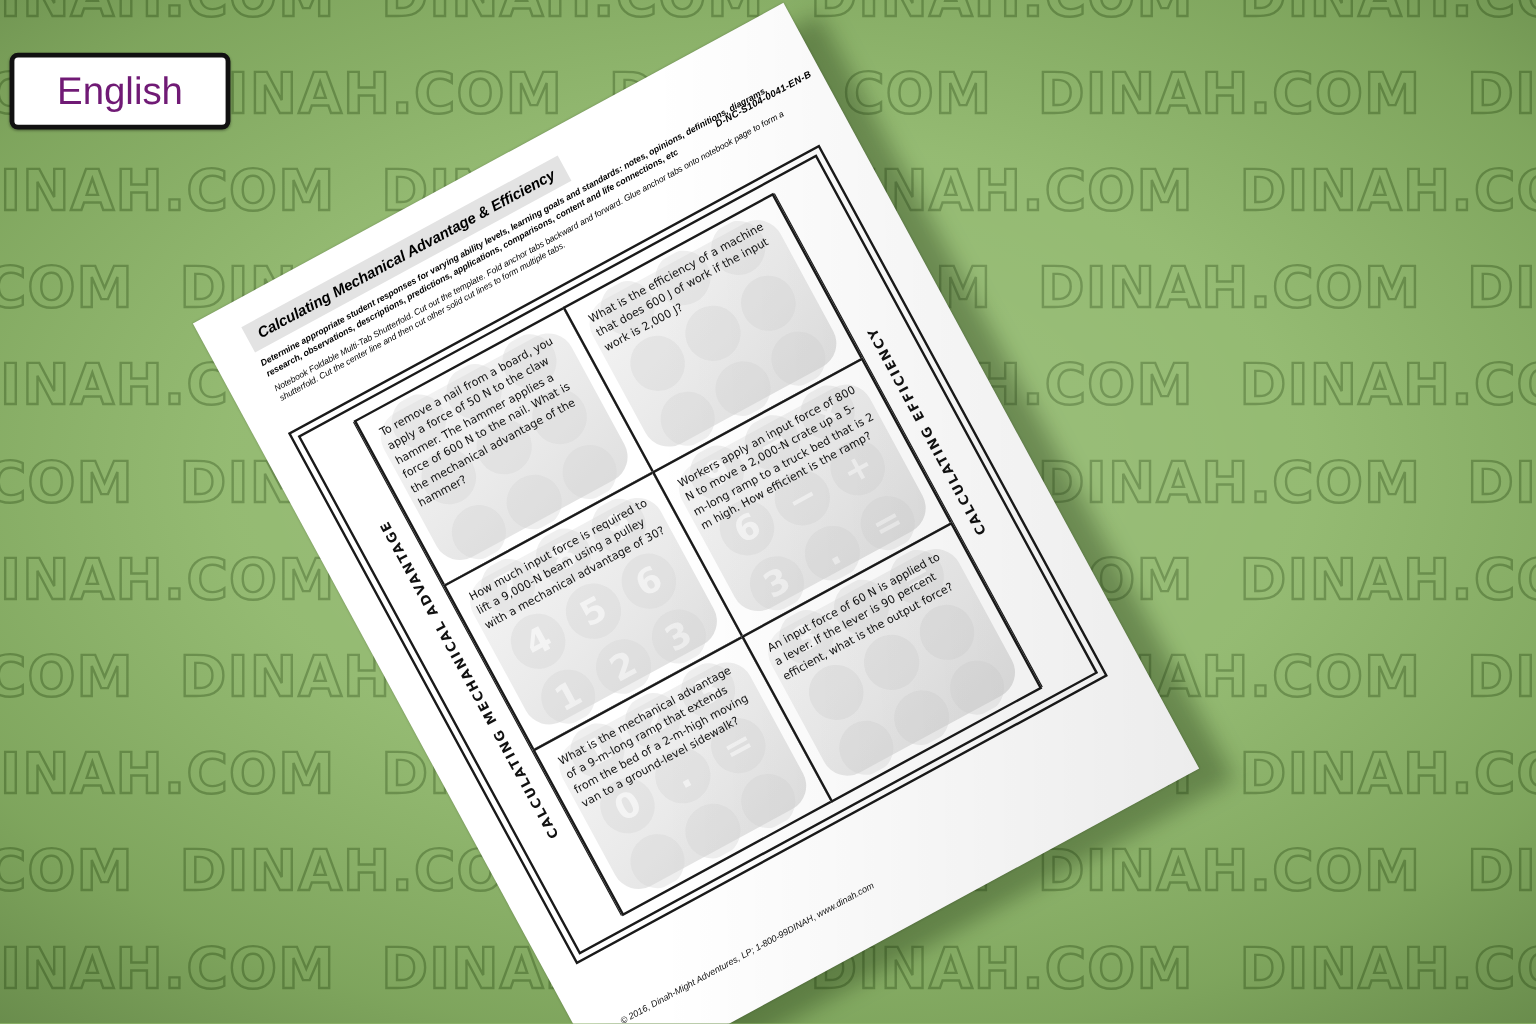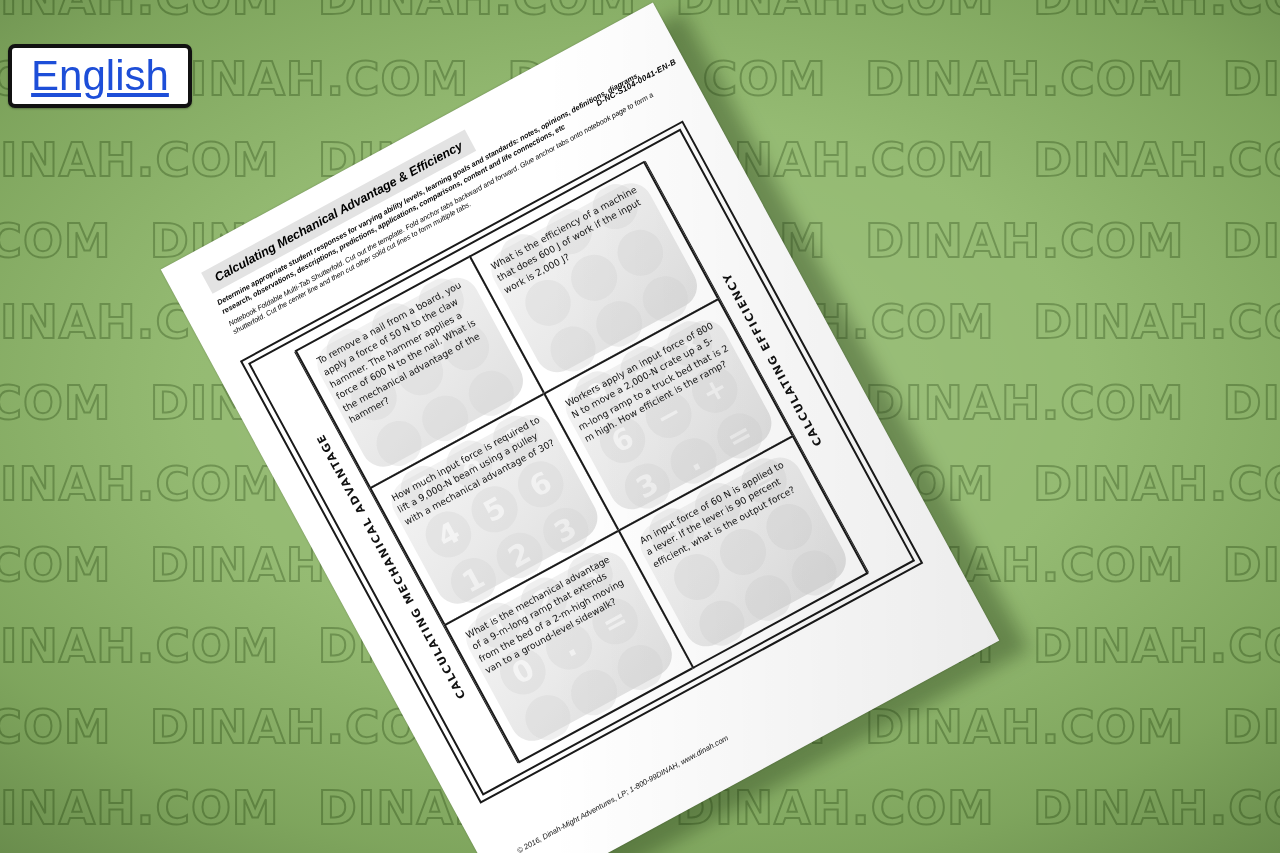--- a/index.html
+++ b/index.html
@@ -27,21 +27,21 @@
   }
 
   
   #lang-chip{
     position:absolute;left:8px;top:44px;width:176px;height:56px;
     background:#fff;border:4px solid #111;border-radius:7px;
     display:flex;align-items:center;justify-content:center;
     box-shadow:0 1px 2px rgba(0,0,0,.3);
     z-index:40;
   }
-  #lang-chip span{font-size:42px;color:#1d4ed8;font-family:"Liberation Sans", sans-serif;text-decoration:underline;}
+  #lang-chip span{font-size:32px;color:#701a75;font-family:"Liberation Sans", sans-serif;}
 
   
   #page-shadow{
     position:absolute;left:300px;top:92px;width:560px;height:726px;
     background:rgba(20,40,10,.34);
     filter:blur(9px);
     transform:rotate(-28.5deg) translate(22px,22px);
     transform-origin:50% 50%;
     z-index:10;
   }

